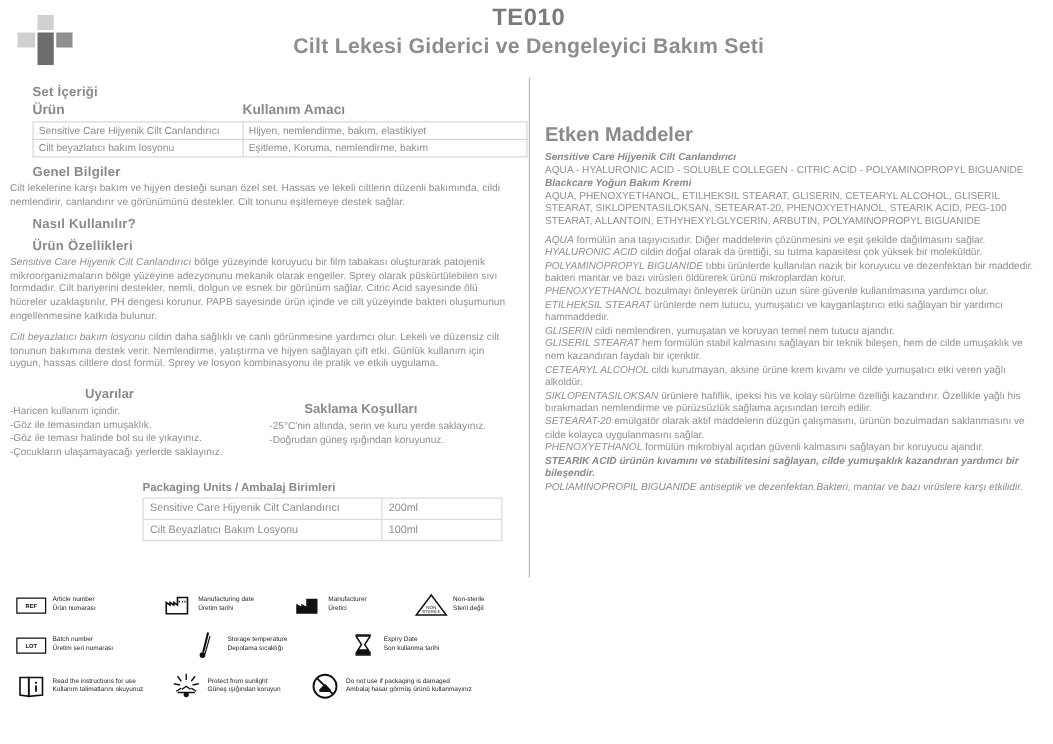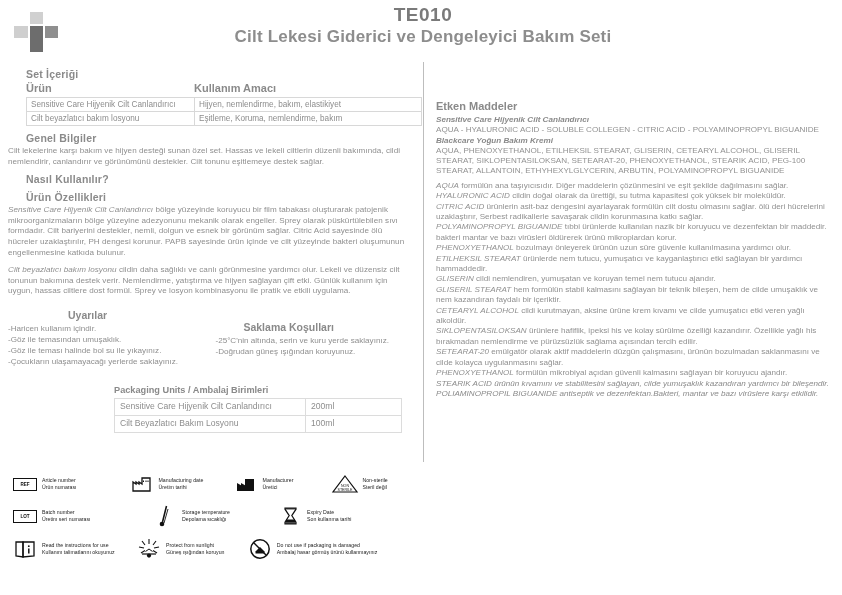--- a/index.html
+++ b/index.html
@@ -90,24 +90,24 @@
   .w1 { width: 140px; } .w2 { width: 125px; } .w3 { width: 120px; } .w4 { width: 110px; }
   .boxsym {
     width: 24px; height: 13px; border: 1.3px solid #111;
     display: flex; align-items: center; justify-content: center;
     font-size: 4.6px; font-weight: bold; color: #111;
   }
 
   
   .rt { font-size: 8.1px; line-height: 10.3px; color: #909090; margin: 0; }
   .rt.it { font-style: italic; font-weight: bold; color: #8a8a8a; }
-  .rt-h { font-size: 11px; font-weight: bold; color: #8a8a8a; margin: 0 0 3px 0; }
+  .rt-h { font-size: 16px; font-weight: bold; color: #8a8a8a; margin: 0 0 3px 0; }
   .caps { font-size: 8.1px; line-height: 10.3px; color: #919191; margin: 0; }
   .ing { font-size: 8.1px; line-height: 10.4px; color: #909090; margin: 0; }
-  .ing.allit { font-style: italic; font-weight: normal; color: #8a8a8a; }
+  .ing.allit { font-style: italic; font-weight: bold; color: #8a8a8a; }
 </style>
 </head>
 <body>
 
 <div class="page">
 
   <div class="header">
     <div class="logo">
       <i class="sq-top"></i>
         <i class="sq-left"></i>
@@ -340,21 +340,20 @@
       <div class="rt it">Sensitive Care Hijyenik Cilt Canlandırıcı</div>
       <div class="caps">AQUA - HYALURONIC ACID - SOLUBLE COLLEGEN - CITRIC ACID - POLYAMINOPROPYL BIGUANIDE</div>
       <div class="rt it">Blackcare Yoğun Bakım Kremi</div>
       <div class="caps">AQUA, PHENOXYETHANOL, ETILHEKSIL STEARAT, GLISERIN, CETEARYL ALCOHOL, GLISERIL STEARAT, SIKLOPENTASILOKSAN, SETEARAT-20, PHENOXYETHANOL, STEARIK ACID, PEG-100 STEARAT, ALLANTOIN, ETHYHEXYLGLYCERIN, ARBUTIN, POLYAMINOPROPYL BIGUANIDE</div>
 
       <div style="height:4px"></div>
 
       <div>
         <p class="ing"><span class="nm" style="font-style:italic">AQUA</span><span> formülün ana taşıyıcısıdır. Diğer maddelerin çözünmesini ve eşit şekilde dağılmasını sağlar.</span></p>
         <p class="ing"><span class="nm" style="font-style:italic">HYALURONIC ACID</span><span> cildin doğal olarak da ürettiği, su tutma kapasitesi çok yüksek bir moleküldür.</span></p>
-        <p class="ing"><span class="nm" style="font-style:italic">CITRIC ACID</span><span> ürünlerin asit-baz dengesini ayarlayarak formülün cilt dostu olmasını sağlar. ölü deri hücrelerini uzaklaştırır, Serbest radikallerle savaşarak cildin korunmasına katkı sağlar.</span></p>
         <p class="ing"><span class="nm" style="font-style:italic">POLYAMINOPROPYL BIGUANIDE</span><span> tıbbi ürünlerde kullanılan nazik bir koruyucu ve dezenfektan bir maddedir. bakteri mantar ve bazı virüsleri öldürerek ürünü mikroplardan korur.</span></p>
         <p class="ing"><span class="nm" style="font-style:italic">PHENOXYETHANOL</span><span> bozulmayı önleyerek ürünün uzun süre güvenle kullanılmasına yardımcı olur.</span></p>
         <p class="ing"><span class="nm" style="font-style:italic">ETILHEKSIL STEARAT</span><span> ürünlerde nem tutucu, yumuşatıcı ve kayganlaştırıcı etki sağlayan bir yardımcı hammaddedir.</span></p>
         <p class="ing"><span class="nm" style="font-style:italic">GLISERIN</span><span> cildi nemlendiren, yumuşatan ve koruyan temel nem tutucu ajandır.</span></p>
         <p class="ing"><span class="nm" style="font-style:italic">GLISERIL STEARAT</span><span> hem formülün stabil kalmasını sağlayan bir teknik bileşen, hem de cilde umuşaklık ve nem kazandıran faydalı bir içeriktir.</span></p>
         <p class="ing"><span class="nm" style="font-style:italic">CETEARYL ALCOHOL</span><span> cildi kurutmayan, aksine ürüne krem kıvamı ve cilde yumuşatıcı etki veren yağlı alkoldür.</span></p>
         <p class="ing"><span class="nm" style="font-style:italic">SIKLOPENTASILOKSAN</span><span> ürünlere hafiflik, ipeksi his ve kolay sürülme özelliği kazandırır. Özellikle yağlı his bırakmadan nemlendirme ve pürüzsüzlük sağlama açısından tercih edilir.</span></p>
         <p class="ing"><span class="nm" style="font-style:italic">SETEARAT-20</span><span> emülgatör olarak aktif maddelerin düzgün çalışmasını, ürünün bozulmadan saklanmasını ve cilde kolayca uygulanmasını sağlar.</span></p>
         <p class="ing"><span class="nm" style="font-style:italic">PHENOXYETHANOL</span><span> formülün mikrobiyal açıdan güvenli kalmasını sağlayan bir koruyucu ajandır.</span></p>
         <p class="ing allit"><span>STEARIK ACID</span><span> ürünün kıvamını ve stabilitesini sağlayan, cilde yumuşaklık kazandıran yardımcı bir bileşendir.</span></p>

